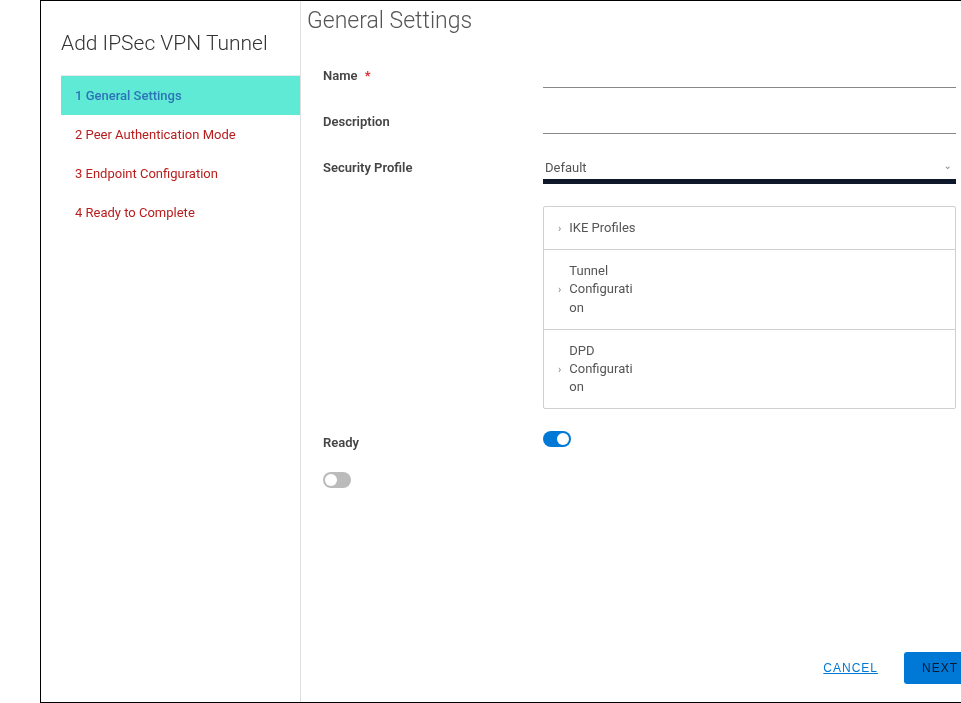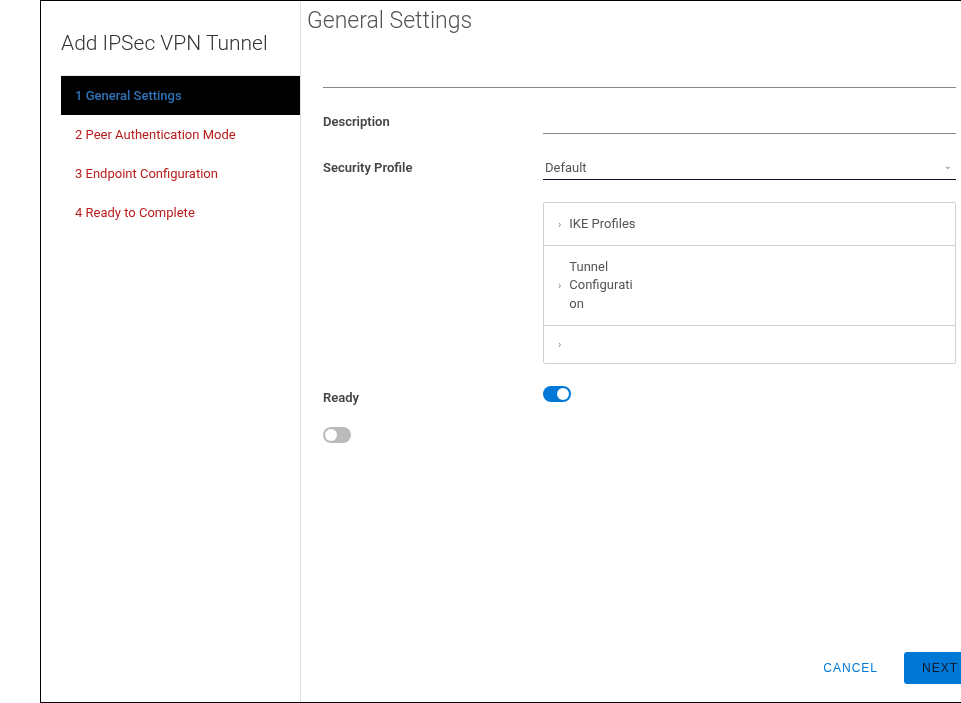--- a/index.html
+++ b/index.html
@@ -36,21 +36,21 @@
       margin-left: 20px;
       margin-right: 0;
     }
     .step {
       padding: 12px 14px;
       font-size: 13px;
       cursor: pointer;
       color: #b91c1c;
     }
     .step.active {
-      background: #000000;
+      background: #5eead4;
       color: #2e73b8;
       font-weight: 500;
     }
     .main {
       flex: 1;
       display: flex;
       flex-direction: column;
       position: relative;
     }
     .main-header {
@@ -103,21 +103,21 @@
       border: none;
       border-bottom: 1px solid #888;
       padding: 4px 2px;
       font-size: 13px;
       outline: none;
       background: transparent;
     }
     .select-wrap {
       position: relative;
       width: 100%;
-      border-bottom: 1px solid #0f172a;
+      border-bottom: 5px solid #0f172a;
     }
     .select-value {
       padding: 4px 2px;
       font-size: 13px;
       color: #555;
       cursor: pointer;
     }
     .select-caret {
       position: absolute;
       right: 4px;
@@ -179,20 +179,21 @@
     }
     .btn-cancel {
       color: #0079d6;
       font-size: 12px;
       letter-spacing: 1px;
       font-weight: 500;
       background: none;
       border: none;
       cursor: pointer;
       padding: 8px 12px;
+      text-decoration: underline;
     }
     .btn-next {
       background: #0079d6;
       color: #0f172a;
       font-size: 12px;
       letter-spacing: 1px;
       font-weight: 500;
       border: none;
       border-radius: 3px;
       cursor: pointer;
@@ -234,20 +235,24 @@
       </svg>
     </div>
 
     <div class="main-header">
       <div class="main-title">General Settings</div>
     </div>
 
     <div class="form-area">
 
       <div class="form-row">
+        <div class="form-label">
+          <span>Name</span>
+          <span class="required">*</span>
+        </div>
         <div class="form-field">
           <input type="text" class="text-input" value="" style="">
         </div>
       </div>
 
       <div class="form-row">
         <div class="form-label">Description</div>
         <div class="form-field">
           <input type="text" class="text-input" value="" style="">
         </div>
@@ -269,20 +274,21 @@
           <div class="accordion-item">
             <span class="accordion-caret">›</span>
             <span class="accordion-label">IKE Profiles</span>
           </div>
           <div class="accordion-item">
             <span class="accordion-caret">›</span>
             <span class="accordion-label">Tunnel Configuration</span>
           </div>
           <div class="accordion-item">
             <span class="accordion-caret">›</span>
+            <span class="accordion-label">DPD Configuration</span>
           </div>
         </div>
       </div>
 
       <div class="form-row">
         <div class="form-label">Ready</div>
         <div class="form-field">
           <div class="toggle on">
             <div class="toggle-knob"></div>
           </div>

